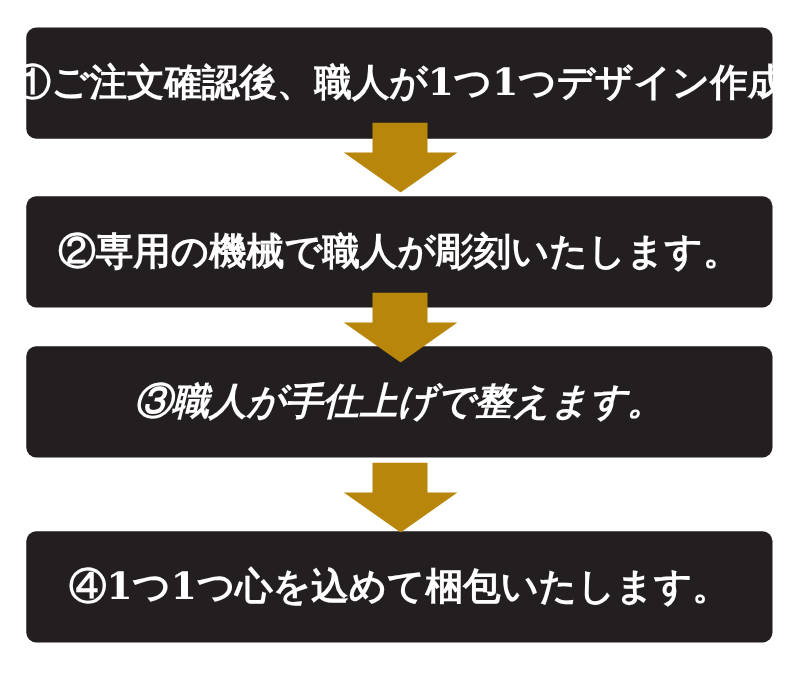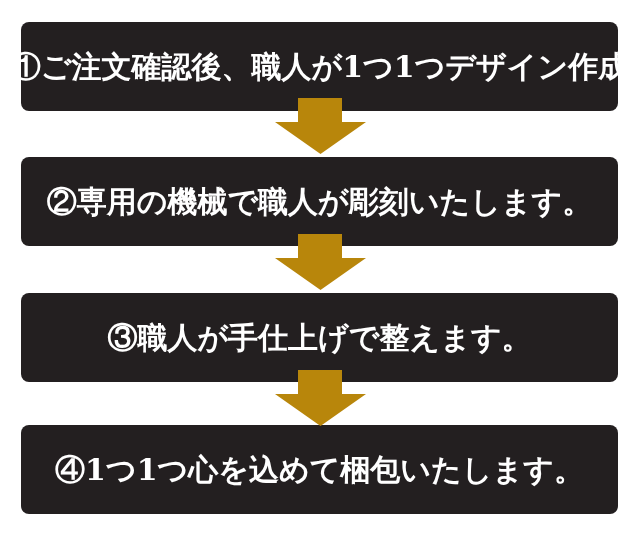--- a/index.html
+++ b/index.html
@@ -65,21 +65,21 @@
   <div class="step-box" style="top:157px;">
     <span class="step-text">②専用の機械で職人が彫刻いたします。</span>
   </div>
 
   <div class="arrow" style="top:234px;">
     <svg viewBox="0 0 91 56">
       <polygon points="23,0 67,0 67,24 91,24 45.5,56 0,24 23,24" fill="#b8860b"></polygon>
     </svg>
   </div>
 
-  <div class="step-box" style="top:293px;">
+  <div class="step-box" style="top:277px;font-style:italic;">
     <span class="step-text">③職人が手仕上げで整えます。</span>
   </div>
 
   <div class="arrow" style="top:370px;">
     <svg viewBox="0 0 91 56">
       <polygon points="23,0 67,0 67,24 91,24 45.5,56 0,24 23,24" fill="#b8860b"></polygon>
     </svg>
   </div>
 
   <div class="step-box" style="top:425px;">

